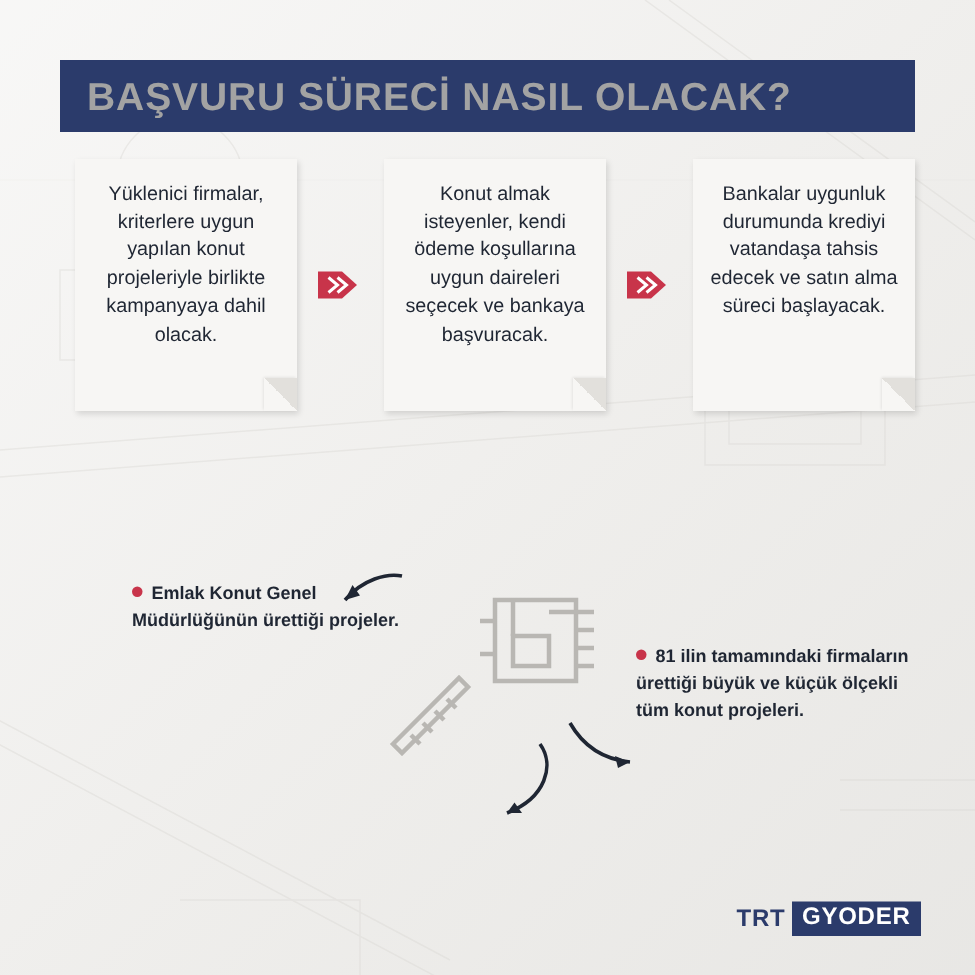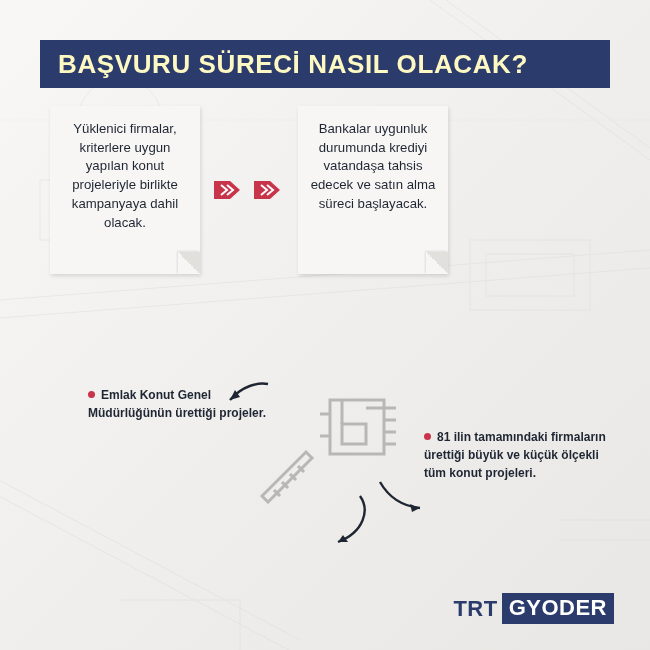--- a/index.html
+++ b/index.html
@@ -29,21 +29,21 @@
     inset: 0;
     pointer-events: none;
     opacity: 0.55;
   }
   .texture svg { display: block; }
 
   
   .banner {
     position: absolute;
     background: #2b3b6b;
-    color: #fef9c3;
+    color: #a3a3a3;
     display: flex;
     align-items: center;
     box-sizing: border-box;
   }
   .banner-1 {
     left: 40px;
     top: 40px;
     width: 570px;
     height: 48px;
     padding-left: 18px;
@@ -149,21 +149,21 @@
   .ca-3 { left: 330px; top: 494px; }
 
   
   .logo {
     position: absolute;
     right: 36px;
     bottom: 26px;
     display: flex;
     align-items: center;
     font-weight: bold;
-    font-size: 22px;
+    font-size: 16px;
     letter-spacing: 0.5px;
   }
   .logo .trt {
     color: #2b3b6b;
     margin-right: 4px;
   }
   .logo .haber {
     color: #ffffff;
     background: #2b3b6b;
     padding: 2px 7px 3px 7px;
@@ -207,20 +207,24 @@
     </div>
 
     <div class="arrow">
       <svg width="30" height="26" viewBox="0 0 30 26" xmlns="http://www.w3.org/2000/svg">
         <path d="M0 4 L16 4 L26 13 L16 22 L0 22 Z" fill="#c8344a"></path>
         <path d="M7 8 L13 13 L7 18" fill="none" stroke="#ffffff" stroke-width="2"></path>
         <path d="M13 8 L19 13 L13 18" fill="none" stroke="#ffffff" stroke-width="2"></path>
       </svg>
     </div>
 
+    <div class="card">
+      <span>Konut almak isteyenler, kendi ödeme koşullarına uygun daireleri seçecek ve bankaya başvuracak.</span>
+      <span class="curl"></span>
+    </div>
 
     <div class="arrow">
       <svg width="30" height="26" viewBox="0 0 30 26" xmlns="http://www.w3.org/2000/svg">
         <path d="M0 4 L16 4 L26 13 L16 22 L0 22 Z" fill="#c8344a"></path>
         <path d="M7 8 L13 13 L7 18" fill="none" stroke="#ffffff" stroke-width="2"></path>
         <path d="M13 8 L19 13 L13 18" fill="none" stroke="#ffffff" stroke-width="2"></path>
       </svg>
     </div>
 
     <div class="card">

